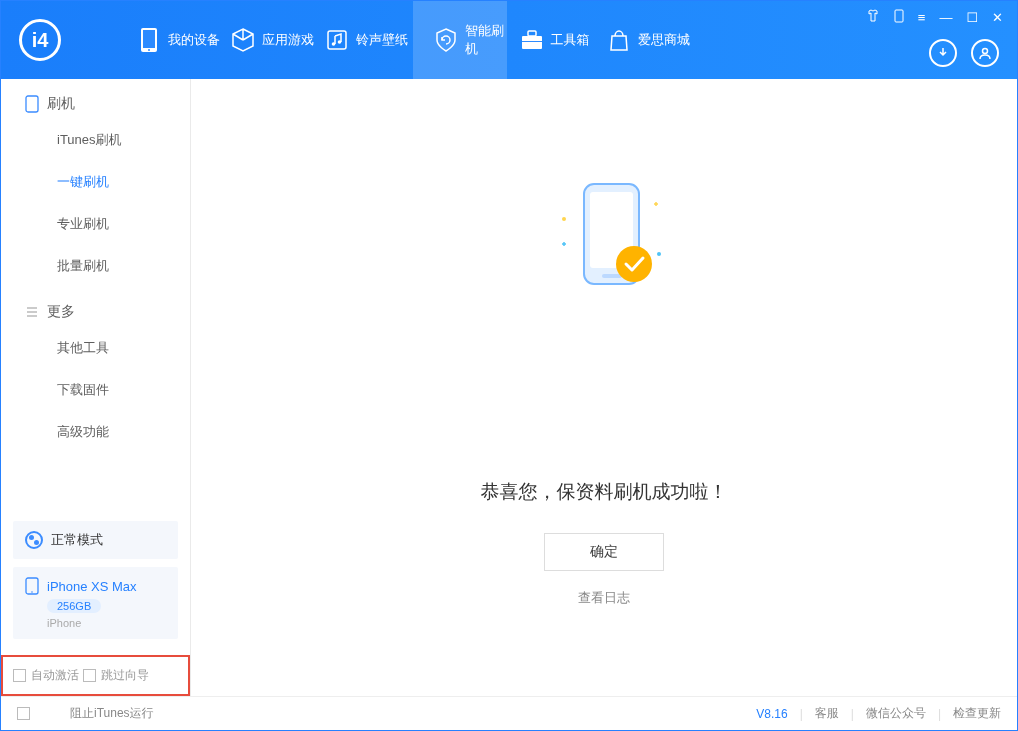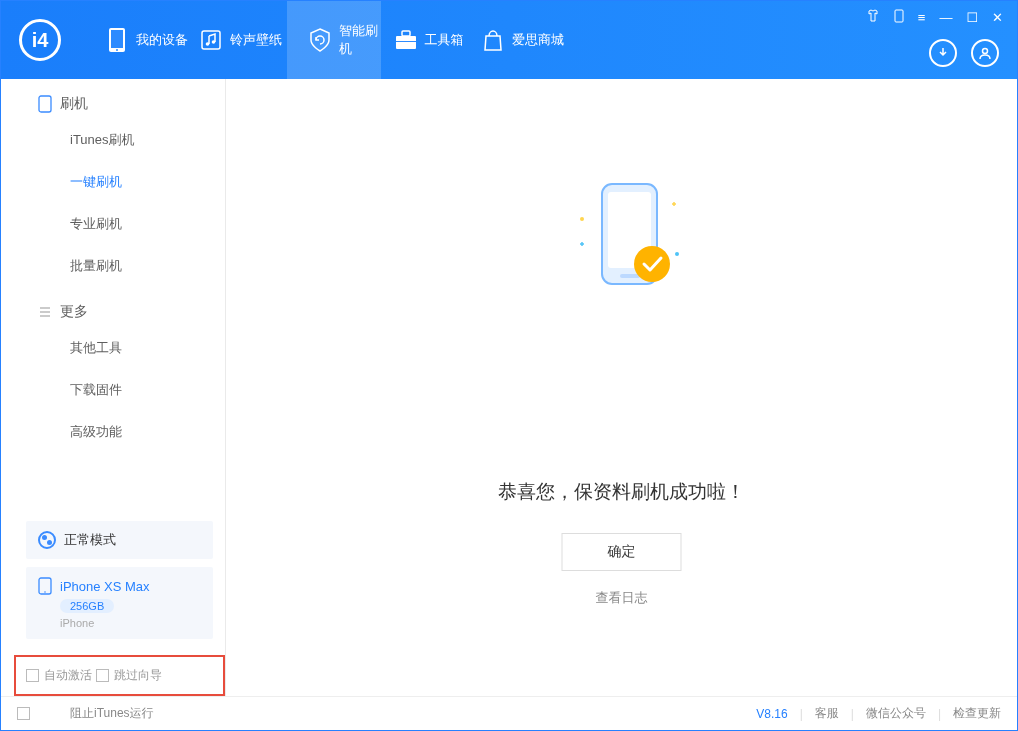--- a/index.html
+++ b/index.html
@@ -1,36 +1,36 @@
 <!DOCTYPE html>
 <html><head>
 <meta charset="utf-8">
 <style>
 * { margin: 0; padding: 0; box-sizing: border-box; font-family: "Microsoft YaHei", sans-serif; }
 body { background: #fff; width: 1018px; height: 731px; border: 1px solid #2681ff; overflow: hidden; }
 
 .header { height: 78px; background: linear-gradient(to right, #1a7efb, #2490ff); display: flex; align-items: center; padding: 0 12px 0 18px; position: relative; }
-.logo-area { display: flex; align-items: flex-start; margin-right: 28px; }
+.logo-area { display: flex; align-items: flex-start; margin-right: 60px; }
 .logo-circle { width: 42px; height: 42px; border: 3px solid #fff; border-radius: 50%; display: flex; align-items: center; justify-content: center; color: #fff; font-weight: bold; font-size: 20px; margin-right: 10px; font-family: Arial; }
 .logo-text { color: #fff; }
 .logo-text .name { font-size: 22px; font-weight: 500; letter-spacing: 1px; }
 .logo-text .url { font-size: 12px; margin-top: -2px; }
 
 .tabs { display: flex; height: 100%; }
 .tab { width: 94px; display: flex; flex-direction: row; align-items: center; justify-content: center; color: #fff; font-size: 13px; cursor: pointer; gap: 6px; }
 .tab.active { background: rgba(255,255,255,0.18); padding-left: 20px; }
 .tab-icon { width: 26px; height: 26px; display: flex; align-items: center; justify-content: center; }
 
 .titlebar-icons { position: absolute; top: 8px; right: 14px; display: flex; gap: 14px; color: #fff; font-size: 13px; align-items: center; }
 .titlebar-icons span { cursor: pointer; }
 .header-right { position: absolute; top: 38px; right: 18px; display: flex; gap: 14px; }
 .circle-btn { width: 28px; height: 28px; border: 2px solid #fff; border-radius: 50%; display: flex; align-items: center; justify-content: center; cursor: pointer; color: #fff; }
 
 .body { display: flex; height: 617px; }
-.sidebar { width: 225px; border-right: 1px solid #eaeaea; display: flex; flex-direction: column; background: #fff; padding-left: 13px; }
+.sidebar { width: 190px; border-right: 1px solid #eaeaea; display: flex; flex-direction: column; background: #fff; }
 .side-section { padding: 16px 0 6px 24px; color: #5e5e5e; font-size: 14px; display: flex; align-items: center; gap: 8px; }
 .side-item { padding: 12px 0 12px 56px; color: #5e5e5e; font-size: 13px; cursor: pointer; }
 .side-item.active { color: #2681ff; }
 
 .device-box { margin: auto 12px 10px; }
 .mode-row { background: #f4f7fc; padding: 10px 12px; border-radius: 2px; display: flex; align-items: center; gap: 8px; font-size: 13px; color: #333; margin-bottom: 8px; }
 .mode-icon { width: 18px; height: 18px; border: 2px solid #3b8cff; border-radius: 50%; position: relative; }
 .mode-icon::before, .mode-icon::after { content: ''; position: absolute; background: #3b8cff; border-radius: 50%; }
 .mode-icon::before { width: 5px; height: 5px; top: 2px; left: 2px; }
 .mode-icon::after { width: 5px; height: 5px; bottom: 2px; right: 2px; }
@@ -67,20 +67,28 @@
   <div class="tabs">
     <div class="tab">
       <div class="tab-icon">
           <svg width="20" height="26" viewBox="0 0 20 26">
             <rect x="2" y="1" width="16" height="24" rx="2" fill="#fff"></rect>
             <rect x="4" y="3" width="12" height="18" fill="#2d8bff"></rect>
             <circle cx="10" cy="23" r="1" fill="#2d8bff"></circle>
           </svg>
         </div>
       <span>我的设备</span>
+    </div>
+    <div class="tab">
+      <div class="tab-icon">
+          <svg width="26" height="26" viewBox="0 0 26 26">
+            <path d="M13 2 L23 7 L23 19 L13 24 L3 19 L3 7 Z M13 2 L13 13 M13 13 L23 7 M13 13 L3 7" fill="none" stroke="#fff" stroke-width="1.5"></path>
+          </svg>
+        </div>
+      <span>应用游戏</span>
     </div>
     <div class="tab">
       <div class="tab-icon">
           <svg width="24" height="24" viewBox="0 0 24 24">
             <rect x="3" y="3" width="18" height="18" rx="2" fill="none" stroke="#fff" stroke-width="1.5"></rect>
             <path d="M10 8 L16 6 L16 14 M10 8 L10 16" stroke="#fff" stroke-width="1.5" fill="none"></path>
             <circle cx="8.5" cy="16" r="1.8" fill="#fff"></circle>
             <circle cx="14.5" cy="14" r="1.8" fill="#fff"></circle>
           </svg>
         </div>

